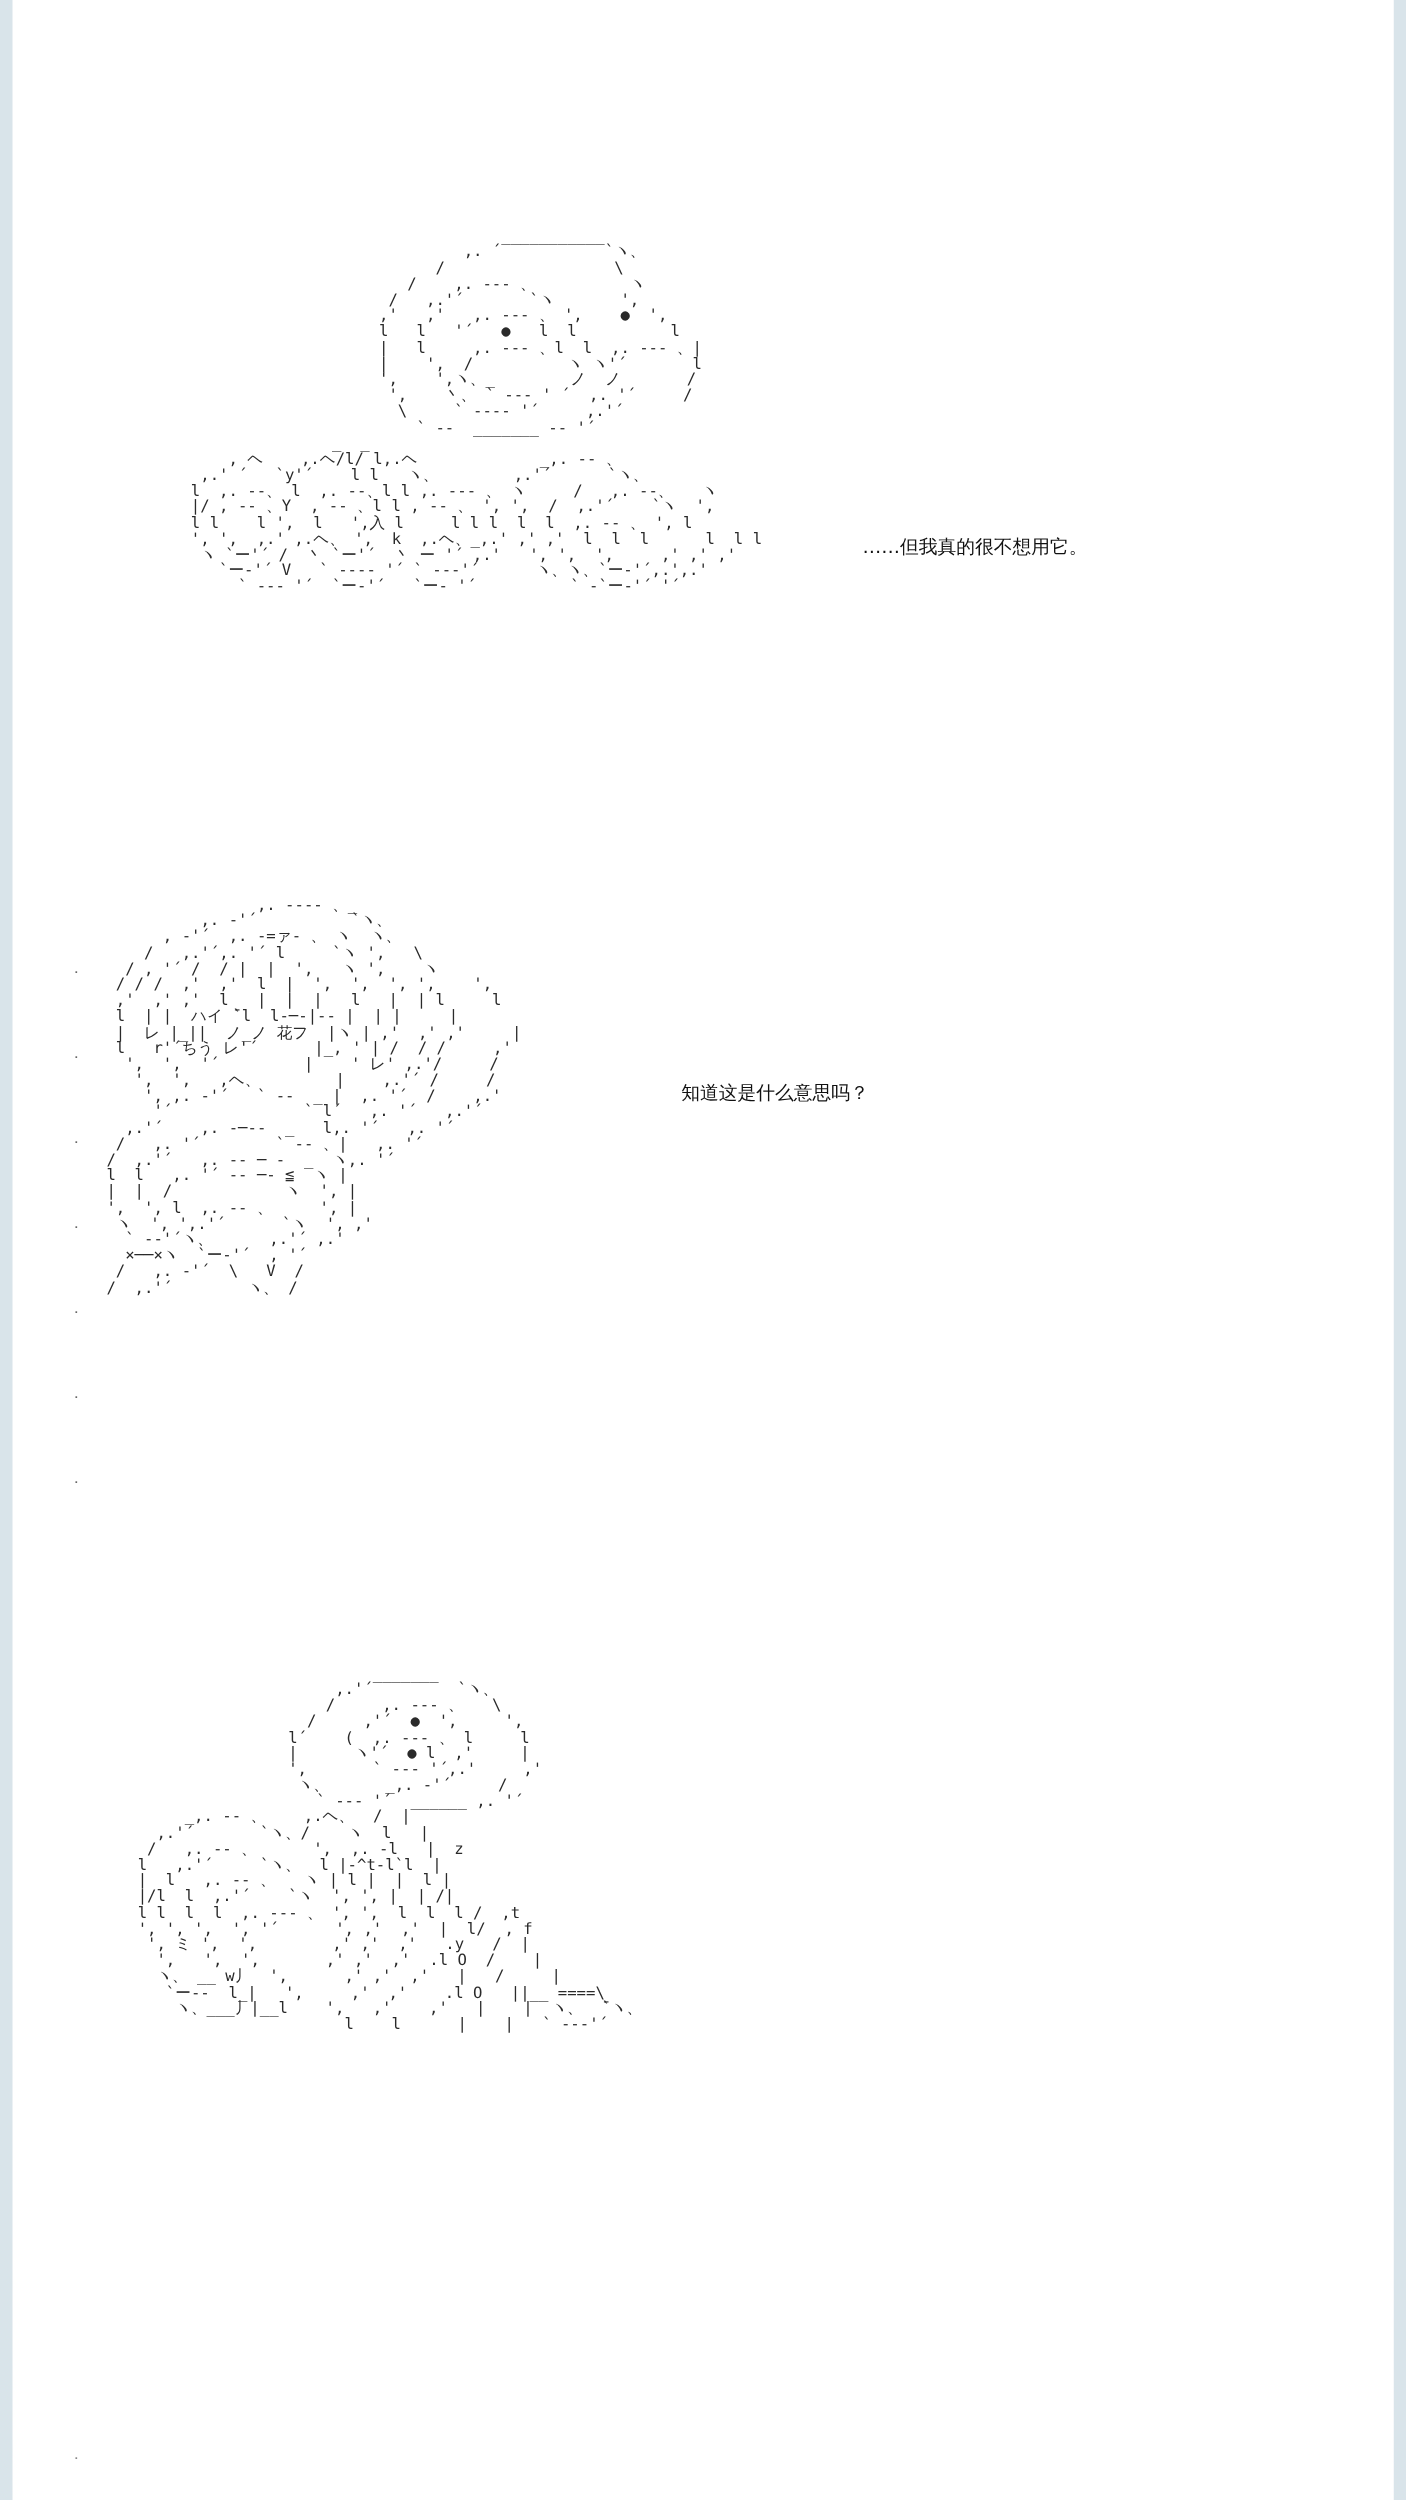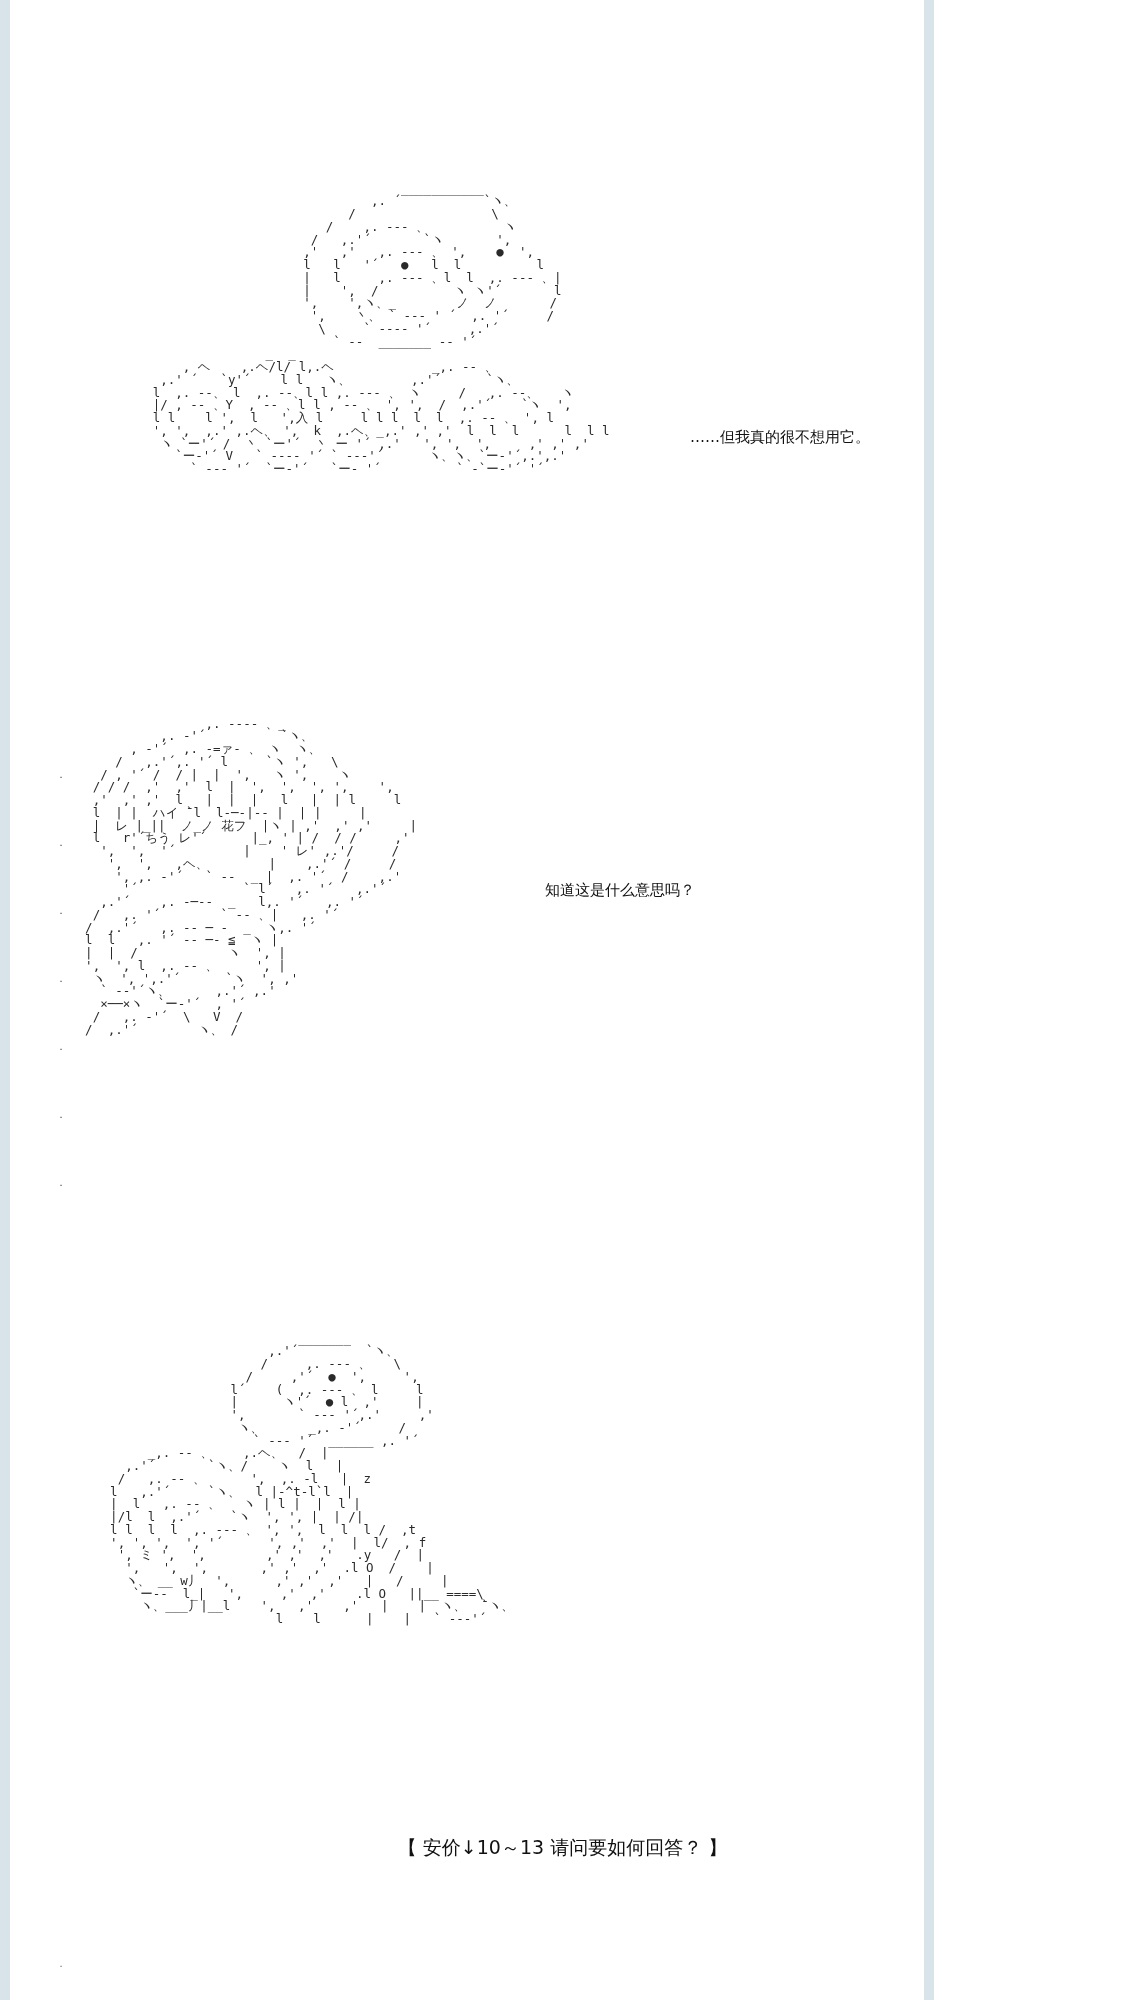--- a/index.html
+++ b/index.html
@@ -10,21 +10,21 @@
   body {
     width: 1125px;
     height: 2000px;
     position: relative;
     font-family: "Liberation Sans", sans-serif;
     color: #1a1a1a;
     overflow: hidden;
   }
   .page {
     position: relative;
-    width: 934px;
+    width: 1125px;
     height: 2000px;
     background: #ffffff;
   }
   .edge-left, .edge-right {
     position: absolute;
     top: 0;
     width: 10px;
     height: 2000px;
     background: #d9e4ea;
   }
@@ -80,21 +80,21 @@
     top: 705px;
     width: 1125px;
     height: 530px;
   }
   #panel2 .aa {
     position: absolute;
     left: 55px;
     top: 0;
     font-size: 12.5px;
   }
-  #speech2 { left: 545px; top: 176px; }
+  #speech2 { left: 545px; top: 160px; }
 
   
   #panel3 {
     position: absolute;
     left: 0;
     top: 1320px;
     width: 1125px;
     height: 520px;
     padding-left: 36px;
   }
@@ -226,17 +226,16 @@
     l l  l  l  ,. -‐- 、 ', ',  l  l  l /  ,t
     ', ', ',  ', '´      ', ,'  ,'  |  l/  , f
      ', ミ ',  ',        ,' ,'  ,'   .y   /  |
       ',   ',  ',       ,' ,'  ,'  .l O  /    |
       ヽ、 __ w丿  ',      ,' ,'  ,'   |   /     |
        `ー--  l_|   ',     ,'  ,'    .l O   ||__ ====\
         ヽ、___丿|__l    ',   ,'    ,'   |    |  ヽ、  ̄`ヽ、
                           l    l      |    |   ` ‐-‐'´</pre>
   </div>
 
-  <div id="prompt">【 安价↓10～13 请问要如何回答？ 】</div>
 
   <div id="bottomdot">．</div>
 
 </div>
 
 </body></html>

